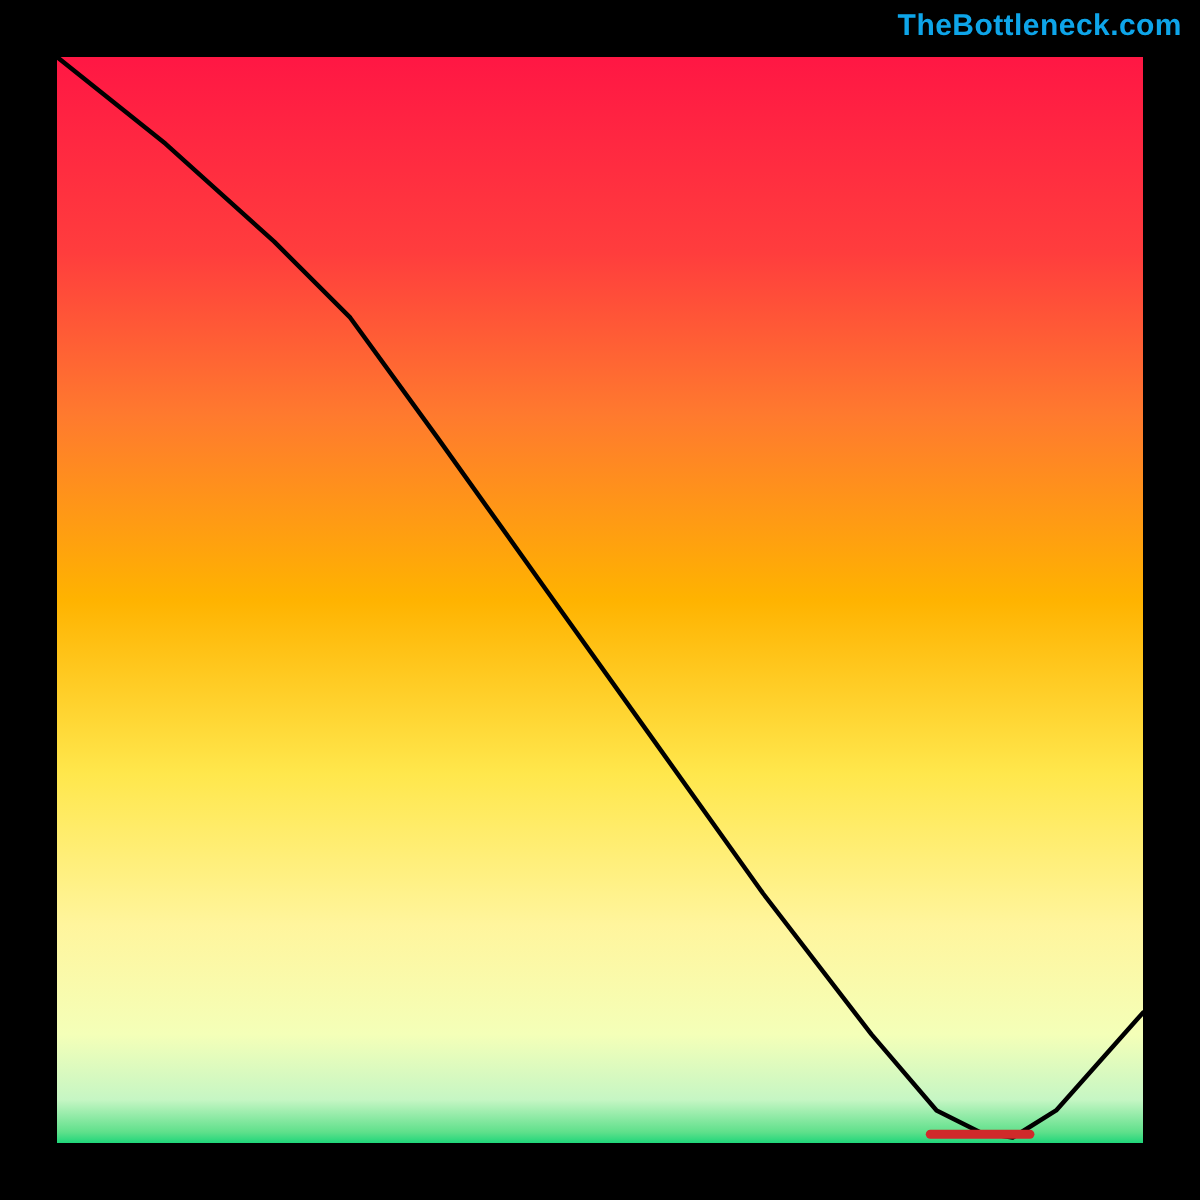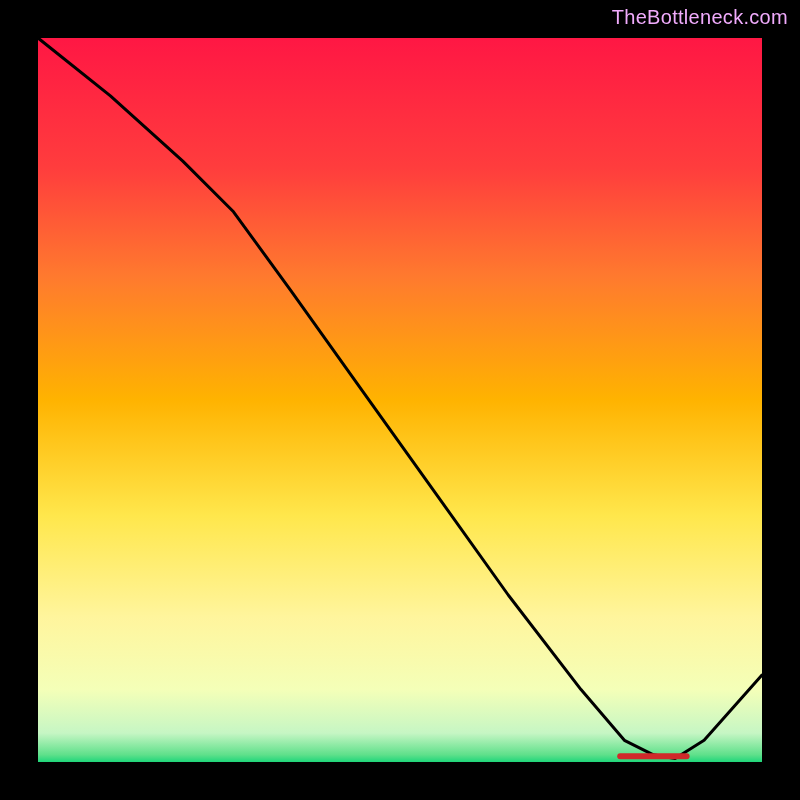--- a/index.html
+++ b/index.html
@@ -14,23 +14,23 @@
   .frame {
     position: relative;
     width: 800px;
     height: 800px;
     background: #000;
   }
   .watermark {
     position: absolute;
     top: 6px;
     right: 12px;
-    color: #f0abfc;
+    color: #0ea5e9;
     font-size: 20px;
-    font-weight: 400;
+    font-weight: 700;
     letter-spacing: 0.3px;
     text-align: right;
   }
   .plot {
     position: absolute;
     left: 38px;
     top: 38px;
     width: 724px;
     height: 724px;
     

